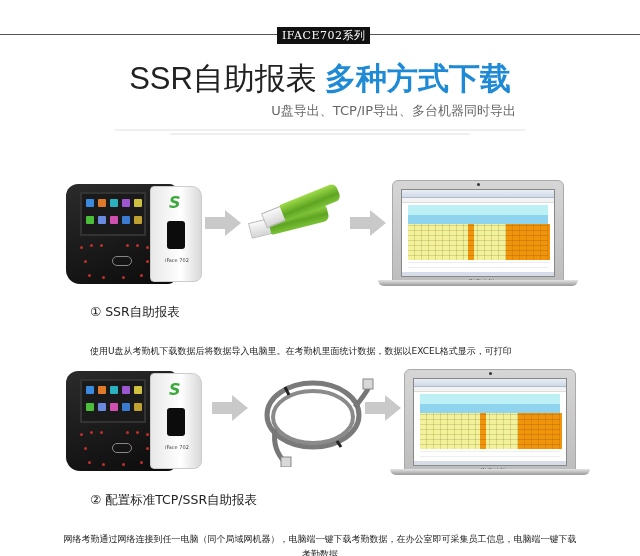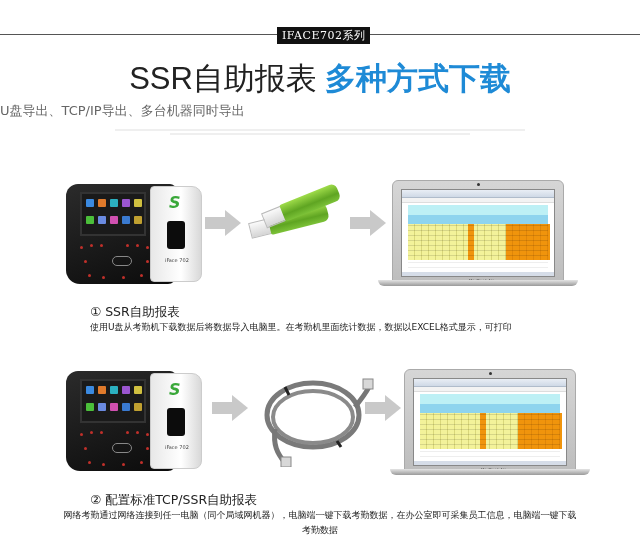--- a/index.html
+++ b/index.html
@@ -10,21 +10,21 @@
   .rule { position: absolute; left: 0; right: 0; top: 34px; height: 1px; background: #555; }
   .badge { position: absolute; left: 277px; top: 27px; height: 17px; padding: 0 5px;
            background: #111; color: #fff; font-family: "DejaVu Serif", "Liberation Serif", serif;
            font-size: 11px; line-height: 17px; letter-spacing: 0.5px; }
 
   .title { position: absolute; top: 58px; left: 0; width: 640px; text-align: center;
            font-size: 31px; line-height: 40px; white-space: nowrap; }
   .title .t1 { color: #222; font-family: "Liberation Sans", "DejaVu Sans", sans-serif; font-weight: normal; }
   .title .t2 { color: #1e8ad6; font-weight: bold; margin-left: 8px; }
 
-  .subtitle { position: absolute; top: 102px; left: 0; width: 516px; text-align: left;
+  .subtitle { position: absolute; top: 102px; left: 0; width: 516px; text-align: right;
               font-size: 13px; color: #666; }
 
   .fine { position: absolute; left: 115px; width: 410px; height: 2px; background: #efefef; }
 
   
   .row { position: absolute; left: 0; width: 640px; height: 130px; }
   .row1 { top: 168px; }
   .row2 { top: 355px; }
 
   
@@ -76,21 +76,21 @@
   .xl-grid { height: 12px; margin: 0 6px; background:
              repeating-linear-gradient(0deg, #fff 0 4px, #eee 4px 5px); }
   .xl-status { position: absolute; left: 0; right: 0; bottom: 0; height: 4px; background: #d6dde8; }
   .base { position: absolute; left: 0; top: 108px; width: 200px; height: 6px; background: linear-gradient(#e4e4e4, #9a9a9a);
           border-radius: 0 0 10px 10px; }
   .cam-dot { position: absolute; left: 84px; top: 2px; width: 3px; height: 3px; border-radius: 50%; background: #333; }
   .mb-label { position: absolute; left: 76px; top: 97px; font-size: 4px; color: #555; }
 
   
   .cap-title { position: absolute; left: 90px; font-size: 12.5px; color: #222; font-family: "DejaVu Sans", sans-serif; }
-  .cap-desc { position: absolute; font-size: 9px; color: #222; line-height: 15px; white-space: nowrap; }
+  .cap-desc { position: absolute; font-size: 9px; color: #222; line-height: 15px; white-space: nowrap; margin-top: 24px; }
   .cap1-title { top: 304px; }
   .cap1-desc { top: 320px; left: 90px; }
   .cap2-title { top: 492px; }
   .cap2-desc { top: 508px; left: 60px; width: 520px; text-align: center; white-space: normal; }
 </style>
 </head>
 <body>
 
 <div class="rule"></div>
 <div class="badge">IFACE702系列</div>

